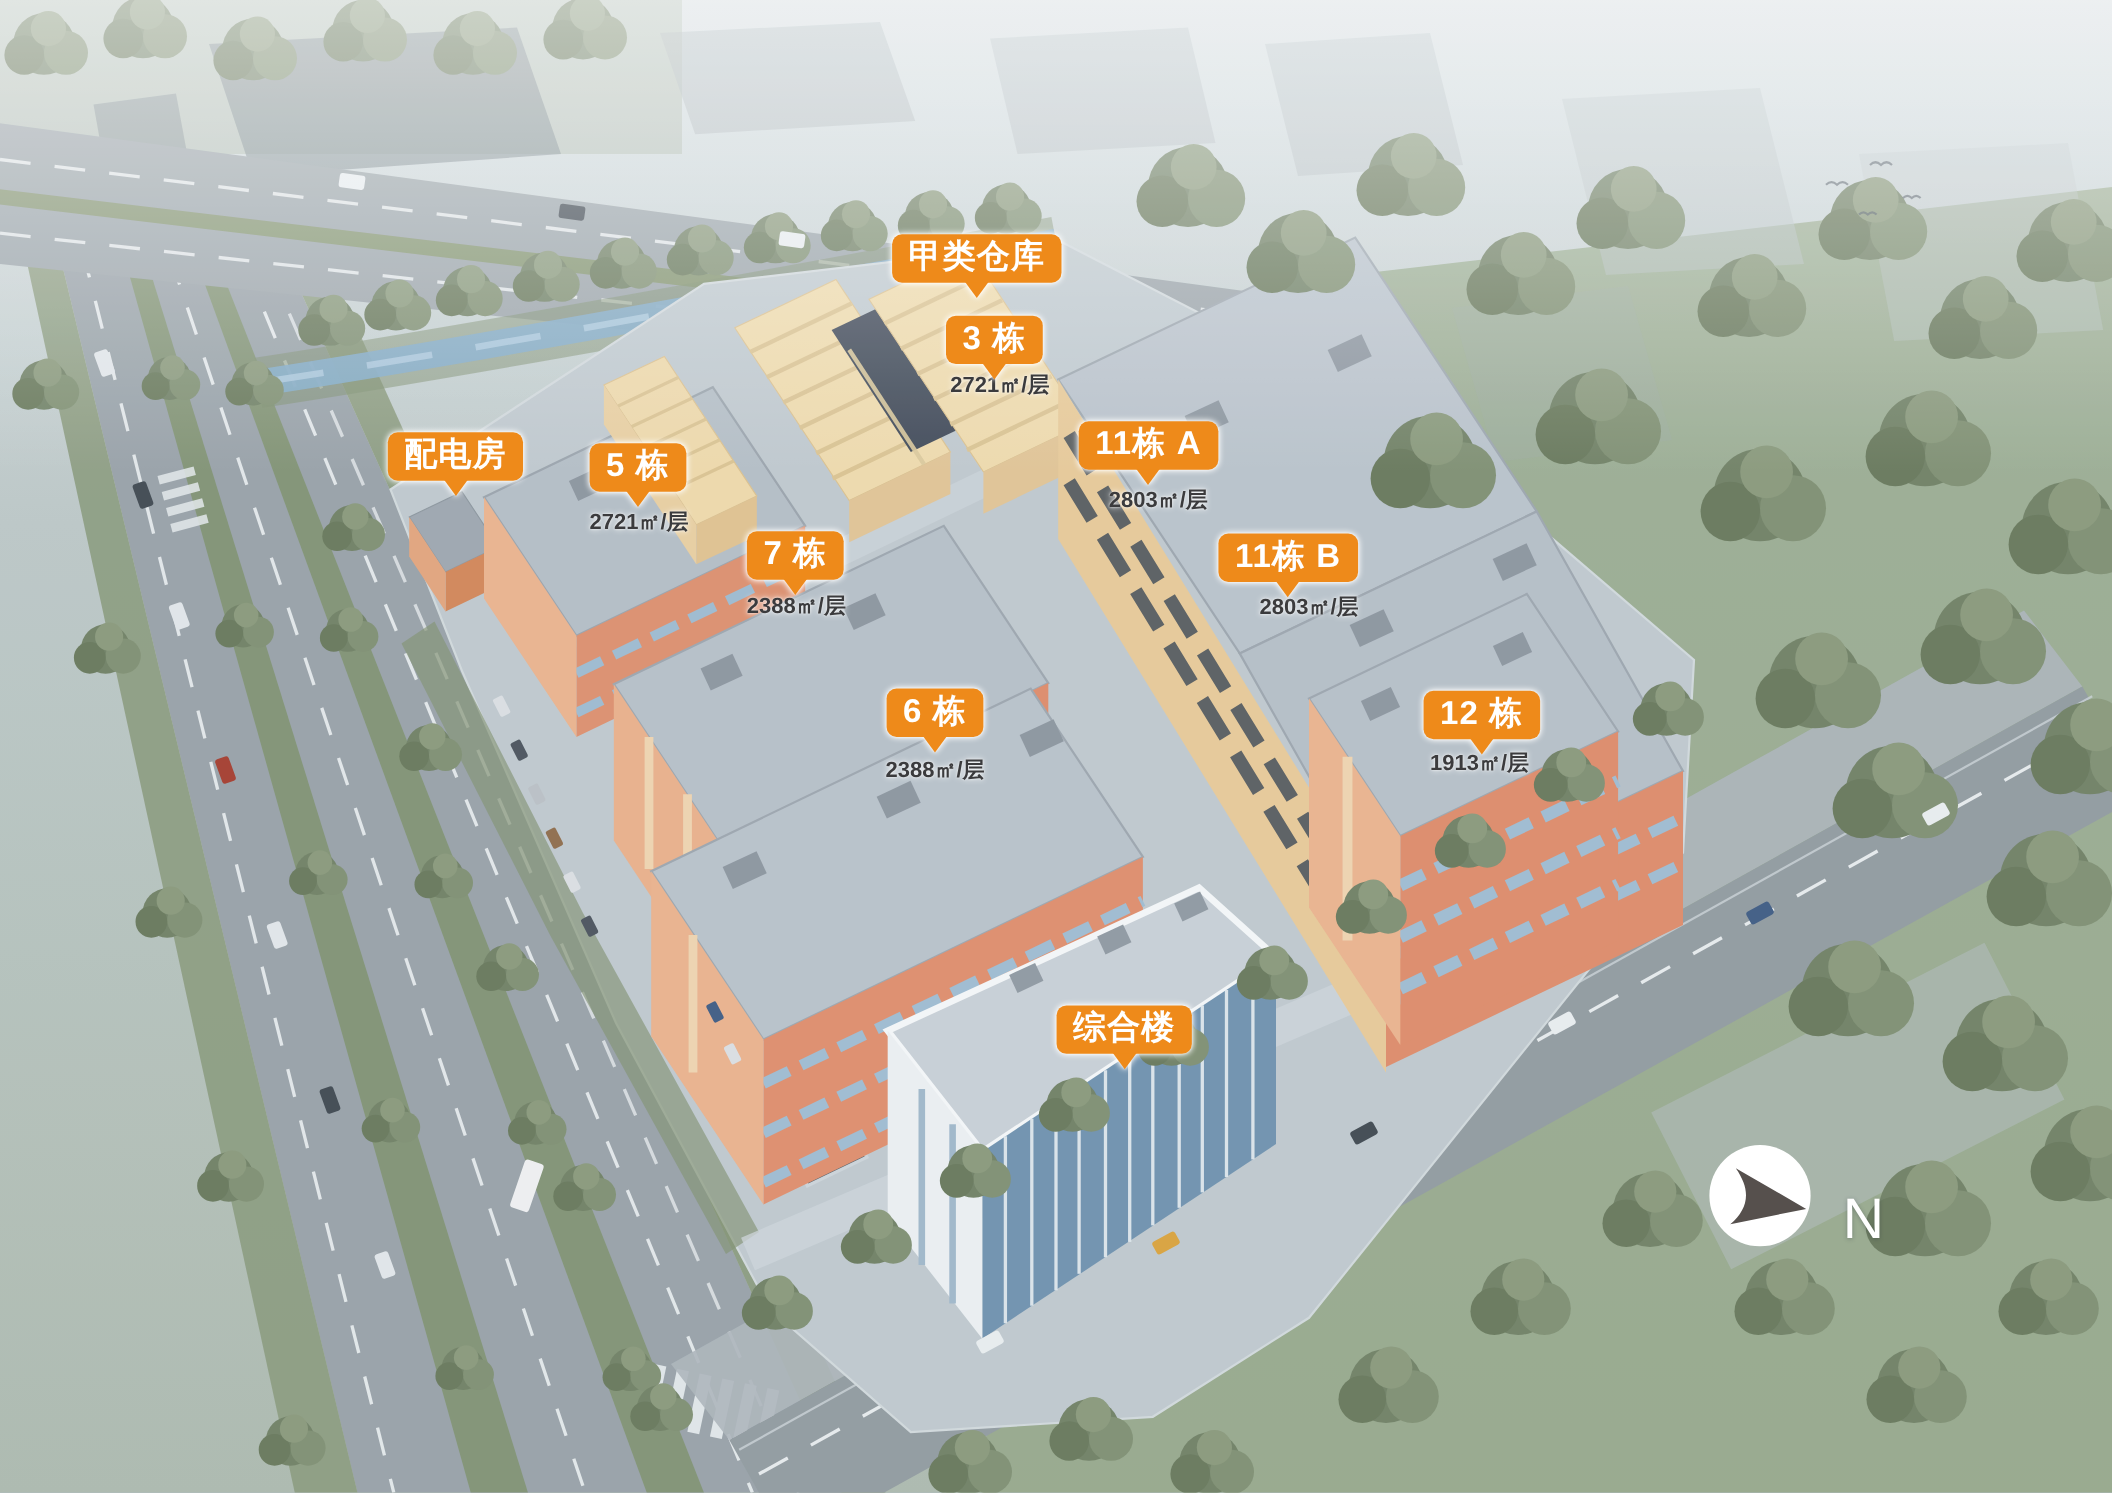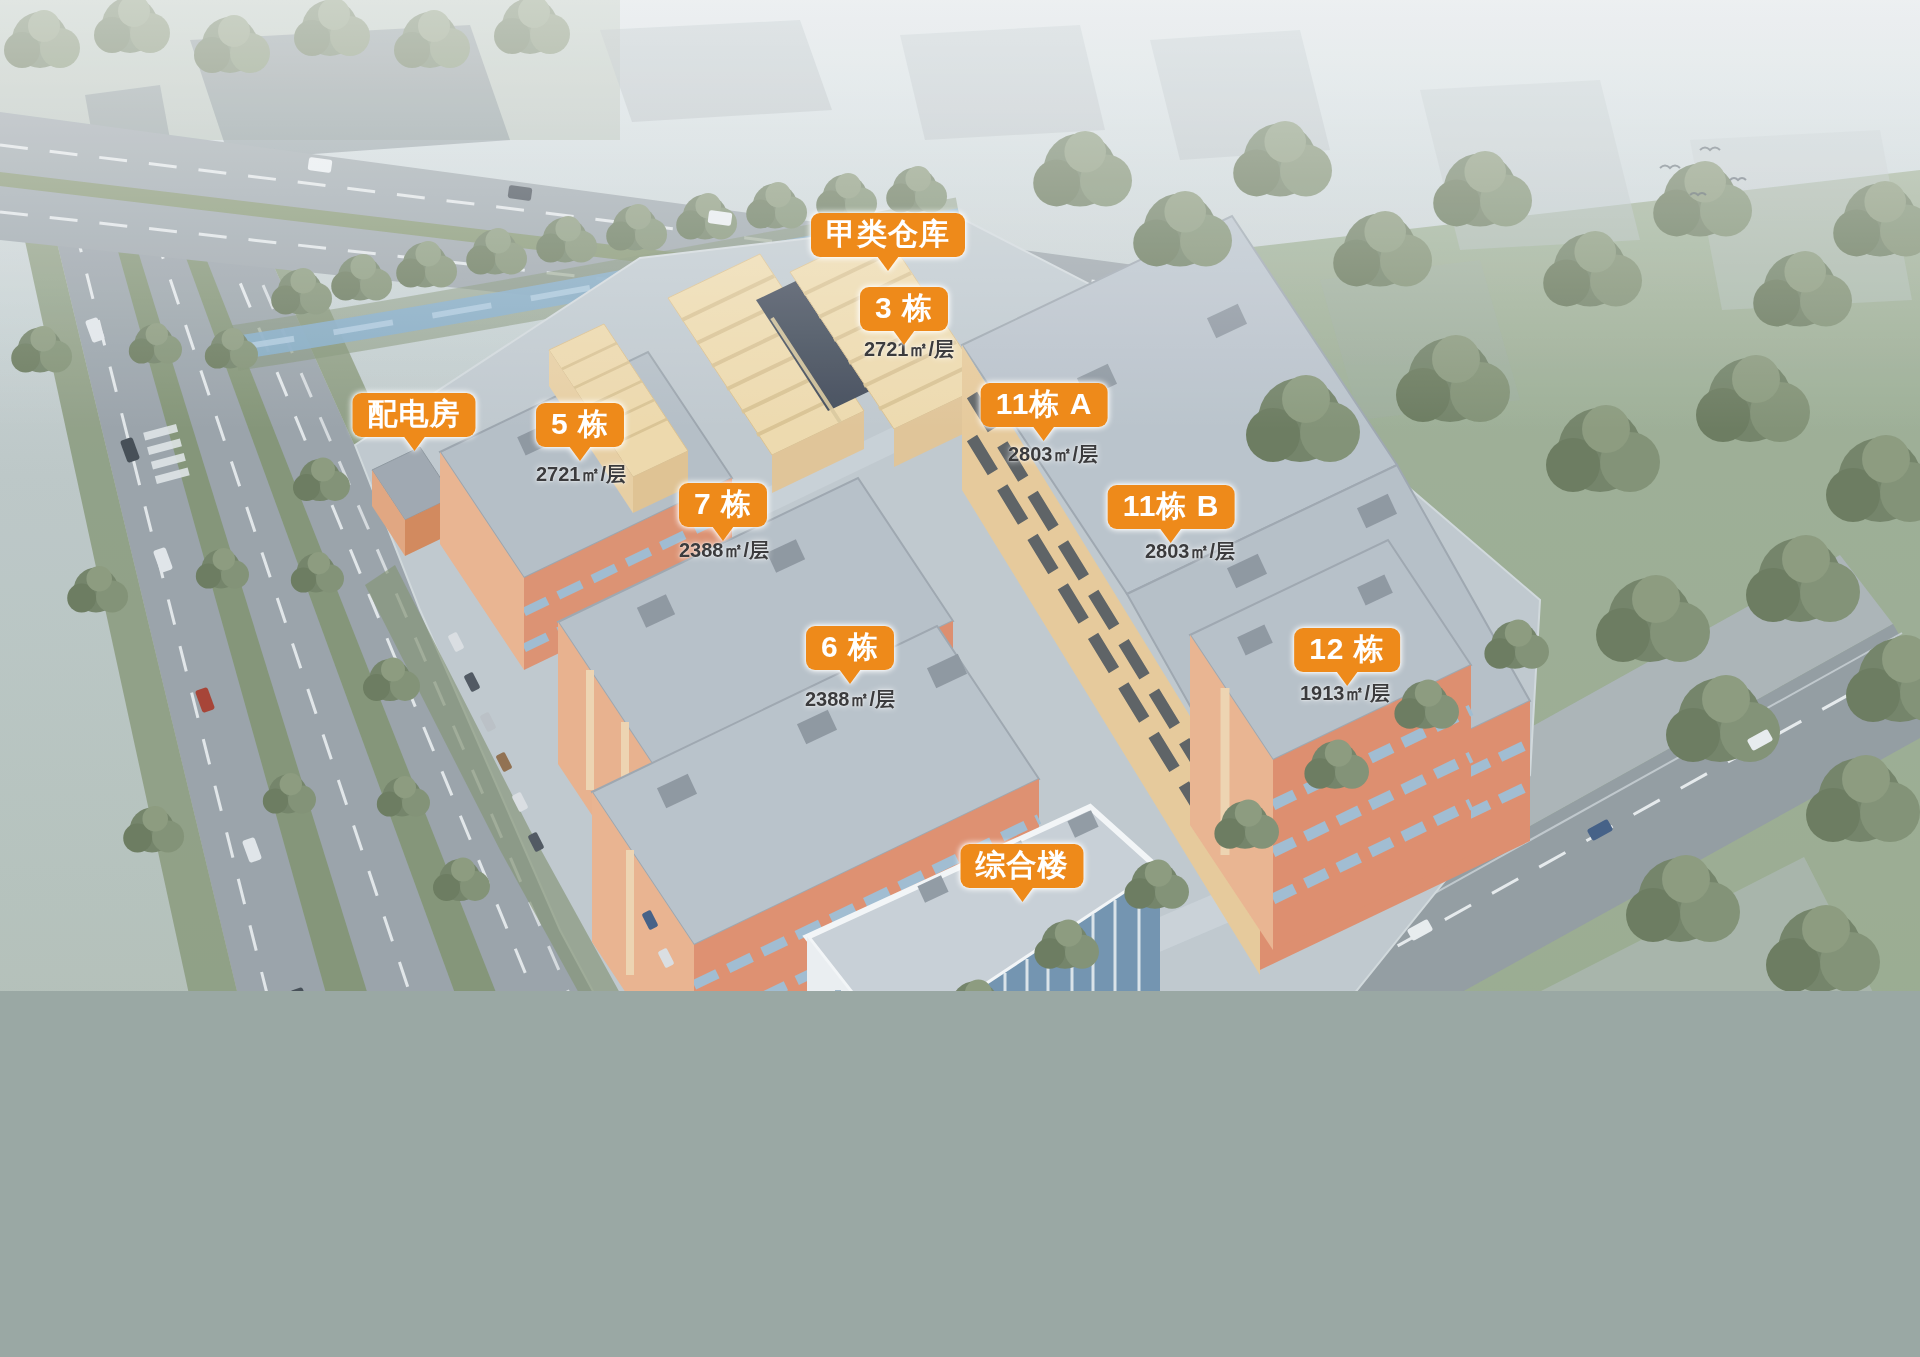--- a/index.html
+++ b/index.html
@@ -1,16 +1,16 @@
 <!DOCTYPE html>
 <html style="--label-bg: #EE8A1A; --label-fg: #FFFFFF; --area-fg: #3B3B3D;"><head>
 <meta charset="utf-8">
 <style>
   html,body{margin:0;padding:0;background:#9aa8a4;}
-  .stage{position:relative;width:1920px;height:991px;overflow:hidden;
+  .stage{position:relative;width:1920px;height:1357px;overflow:hidden;
          font-family:"Liberation Sans","DejaVu Sans",sans-serif;background:#c2cdd0;}
   .scene{position:absolute;inset:0;display:block;}
 
   
   .marker{position:absolute;transform:translateX(-50%);text-align:center;z-index:6;
           filter:drop-shadow(0 0 3px rgba(255,255,255,.85)) drop-shadow(0 0 1px rgba(255,255,255,.9));}
   .marker .bubble{display:inline-block;background:var(--label-bg,#EE8A1A);color:var(--label-fg,#fff);
           font-weight:700;font-size:30px;line-height:1.05;padding:5px 15px 7px;border-radius:9px;
           white-space:nowrap;letter-spacing:1px;}
   .marker .tail{width:0;height:0;margin:-1px auto 0;border:11px solid transparent;border-bottom:0;
@@ -25,21 +25,21 @@
   #m-jialei{left:888px;top:213px}
   #m-b10{left:904px;top:287px}      #a-b10{left:909px;top:336px}
   #m-wushui{left:614px;top:298px}
   #m-peidian{left:414px;top:393px}
   #m-b5{left:580px;top:403px}       #a-b5{left:581px;top:461px}
   #m-b4{left:723px;top:483px}       #a-b4{left:724px;top:537px}
   #m-b11a{left:1044px;top:383px}    #a-b11a{left:1053px;top:441px}
   #m-b11b{left:1171px;top:485px}    #a-b11b{left:1190px;top:538px}
   #m-b3{left:850px;top:626px}       #a-b3{left:850px;top:686px}
   #m-b12{left:1347px;top:628px}     #a-b12{left:1345px;top:680px}
-  #m-zonghe{left:1022px;top:844px}
+  #m-zonghe{left:1022px;top:914px}
   #compass-n{left:1694px;top:1078px}
 </style>
 </head>
 <body>
 
 <div class="stage">
 
 <svg class="scene" viewBox="0 0 1920 1357" aria-hidden="true">
   <defs>
     <linearGradient id="haze" x1="0" y1="0" x2="0" y2="1">

